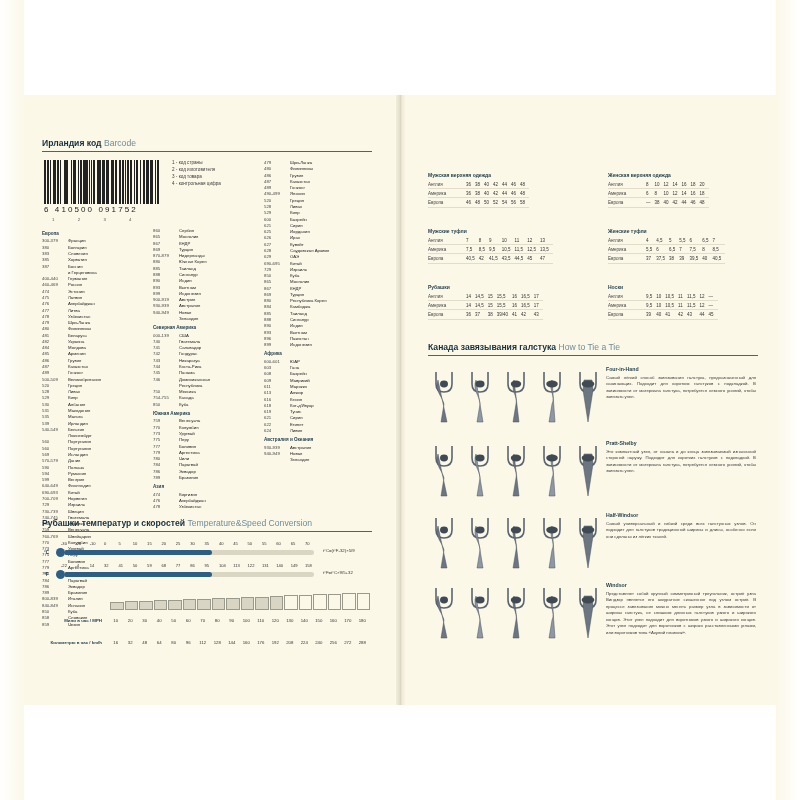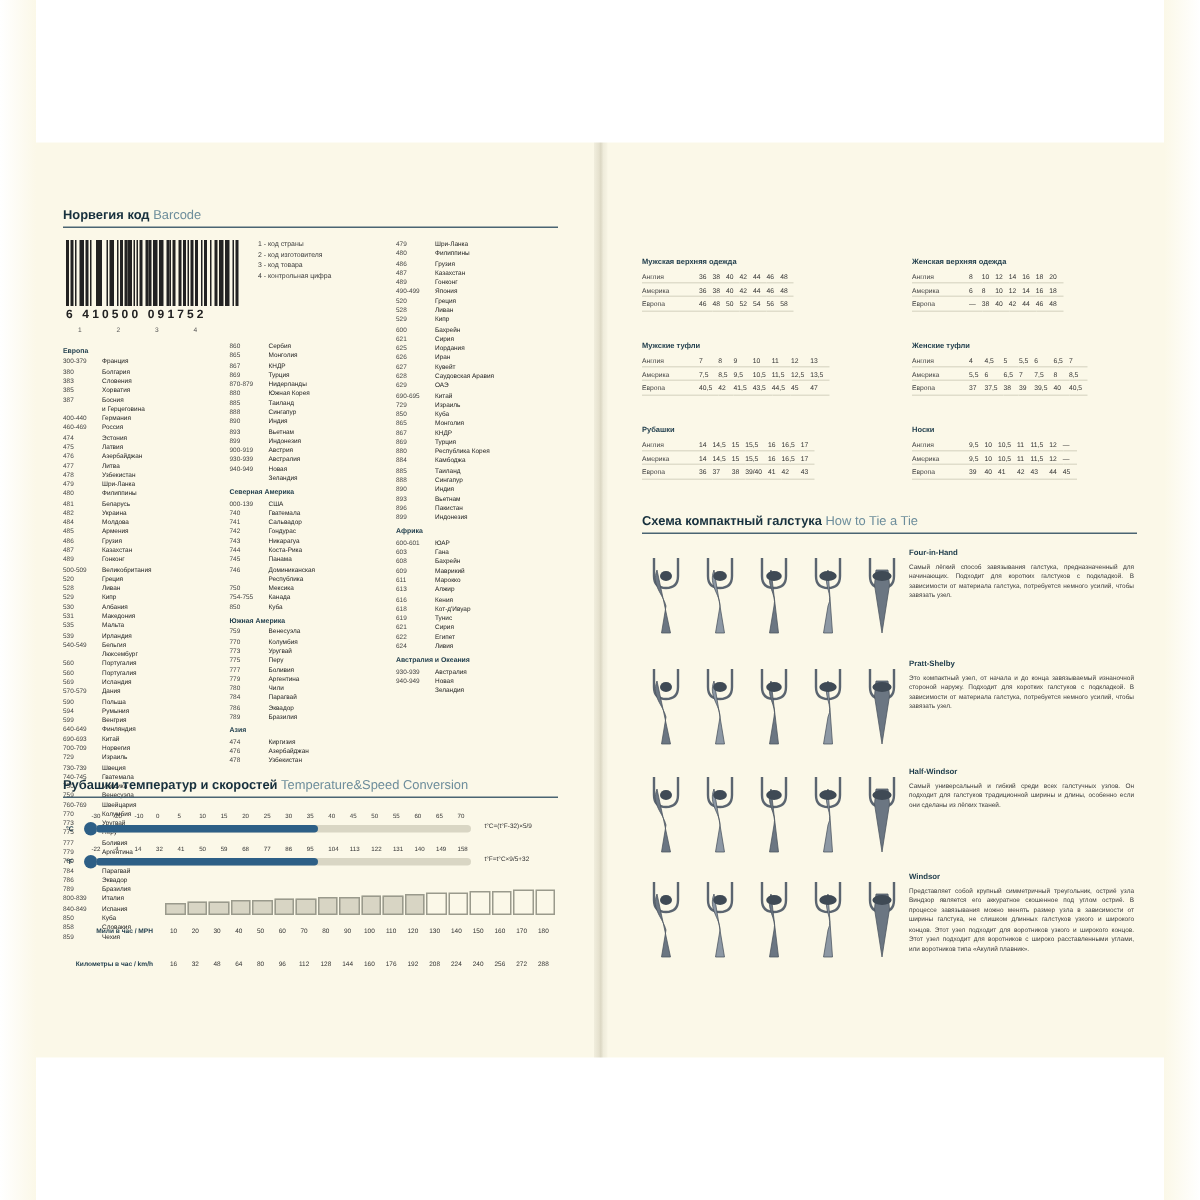--- a/index.html
+++ b/index.html
@@ -34,21 +34,21 @@
     padding-bottom:2.5px;
     white-space:nowrap;
   }
   .sec-head .ru{font-weight:bold;color:#17303d;}
   .sec-head .en{color:#6d8d9b;font-weight:normal;}
 
   
   .barcode-box{position:absolute;}
   .bars{height:44px;width:118px;position:relative;}
   .bars i{position:absolute;top:0;background:#222;height:100%;}
-  .bc-digits{font-size:8px;letter-spacing:2.1px;color:#222;margin-top:1px;font-weight:bold;}
+  .bc-digits{font-size:8px;letter-spacing:2.1px;color:#222;margin-top:1px;}
   .bc-legend{position:absolute;font-size:4.6px;color:#3a3a3a;line-height:1.5;}
   .bc-nums{position:absolute;font-size:4.4px;color:#555;}
 
   
   .col{position:absolute;font-size:4.3px;line-height:1.465;color:#333;}
   .col .grp{font-weight:bold;color:#1d3b4a;font-size:4.6px;display:block;margin:2.5px 0 1.2px;}
   .col .row{display:flex;white-space:nowrap;}
   .col .row .a{width:26px;display:inline-block;color:#444;}
   .col .row .b{color:#222;}
 
@@ -83,21 +83,21 @@
 </style>
 </head>
 <body>
 
 <div class="spread">
   <div class="page page-left"></div>
   <div class="page page-right"></div>
   <div class="gutter"></div>
 
   <div class="sec-head" style="left:42px;top:138px;width:330px;">
-    <span class="ru">Норвегия код</span>
+    <span class="ru">Ирландия код</span>
     <span class="en">Barcode</span>
   </div>
 
   <div class="barcode-box" style="left:44px;top:160px;">
     <div class="bars" id="bars">
         <i style="left: 0px; width: 2.1px;"></i>
         <i style="left: 2.8px; width: 2.1px;"></i>
         <i style="left: 6.3px; width: 0.7px;"></i>
         <i style="left: 9.1px; width: 2.8px;"></i>
         <i style="left: 12.6px; width: 2.1px;"></i>
@@ -1093,21 +1093,21 @@
               <td>43</td>
               <td>44</td>
               <td>45</td>
             </tr>
           </tbody>
         </table>
       </div>
     </div>
 
   <div class="sec-head" style="left:428px;top:342px;width:330px;">
-    <span class="ru">Схема компактный галстука</span>
+    <span class="ru">Канада завязывания галстука</span>
     <span class="en">How to Tie a Tie</span>
   </div>
 
   <div id="tieblocks">
       <div class="tie-block" style="left: 606px; top: 366px;">
         <div class="tie-title">Four-in-Hand</div>
         <div class="tie-text">Самый лёгкий способ завязывания галстука, предназначенный для начинающих. Подходит для коротких галстуков с подкладкой. В зависимости от материала галстука, потребуется немного усилий, чтобы завязать узел.</div>
       </div>
       <div class="tie-block" style="left: 606px; top: 440px;">
         <div class="tie-title">Pratt-Shelby</div>

